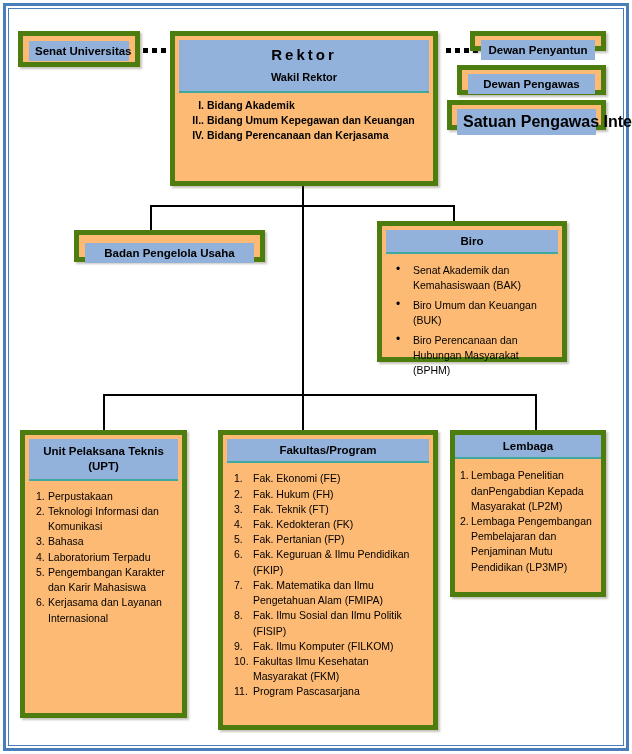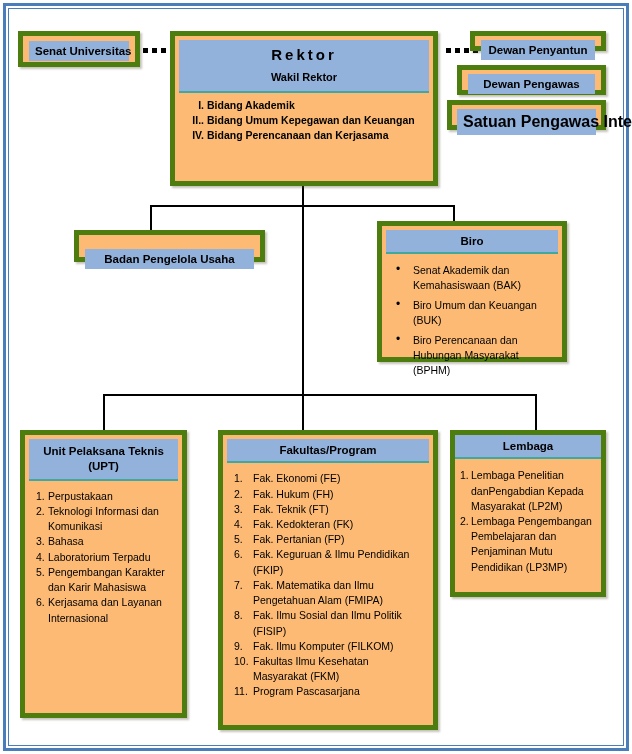--- a/index.html
+++ b/index.html
@@ -181,21 +181,21 @@
     </div>
   </div>
 
   <div class="node plain" style="left:447px; top:100px; width:159px; height:30px;">
     <div style="padding:4px 5px;">
       <div class="band" style="font-size:16px;">Satuan Pengawas Internal</div>
     </div>
   </div>
 
   <div class="node plain" style="left:74px; top:230px; width:191px; height:32px;">
-    <div style="padding:14px 6px;">
+    <div style="padding:8px 6px;">
       <div class="band">Badan Pengelola Usaha</div>
     </div>
   </div>
 
   <div class="node" style="left:345px; top:221px; width:190px; height:141px;margin-left:32px;">
     <div style="padding:4px;">
       <div class="node-head head-md">Biro</div>
       <ul class="bullet-list">
         <li>
             <span class="mk">•</span>

